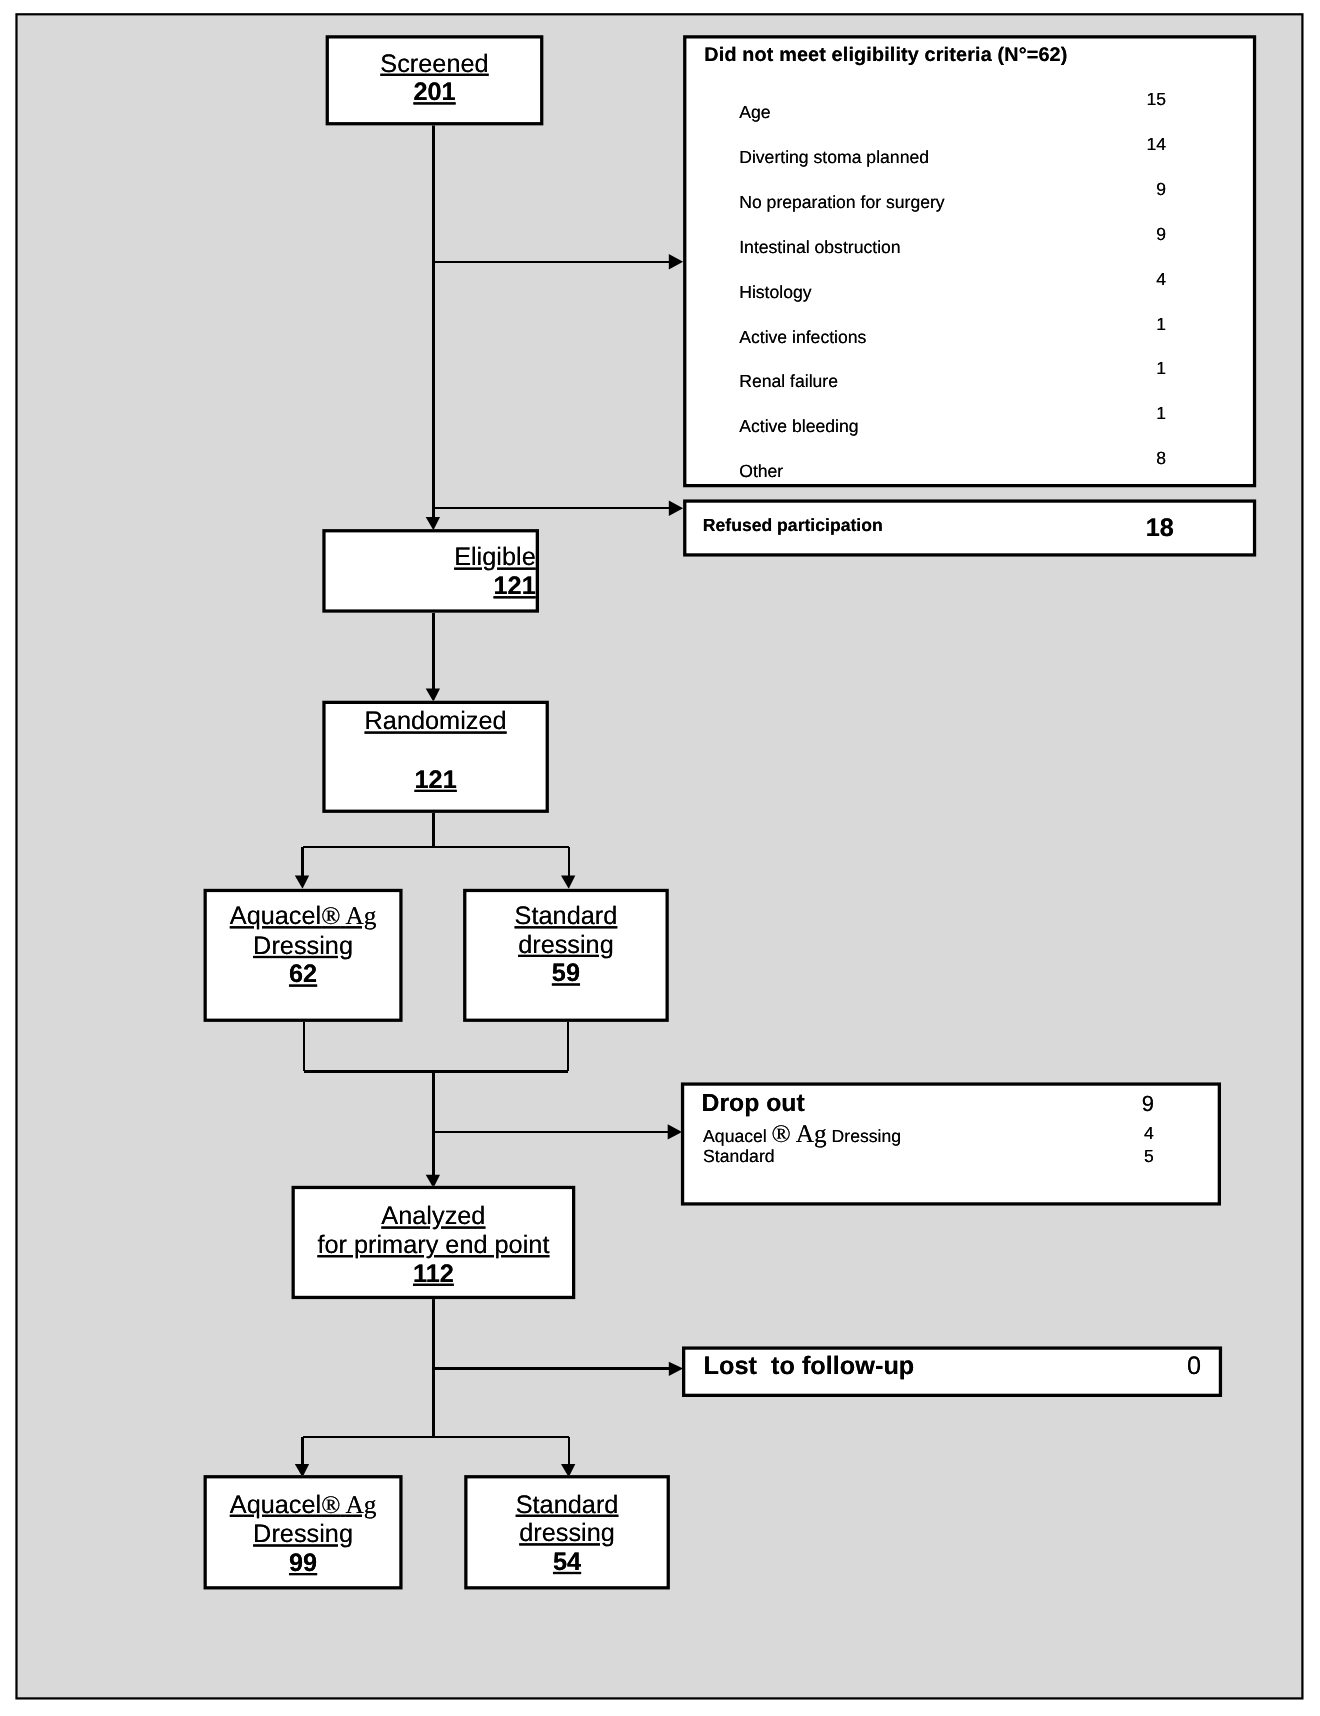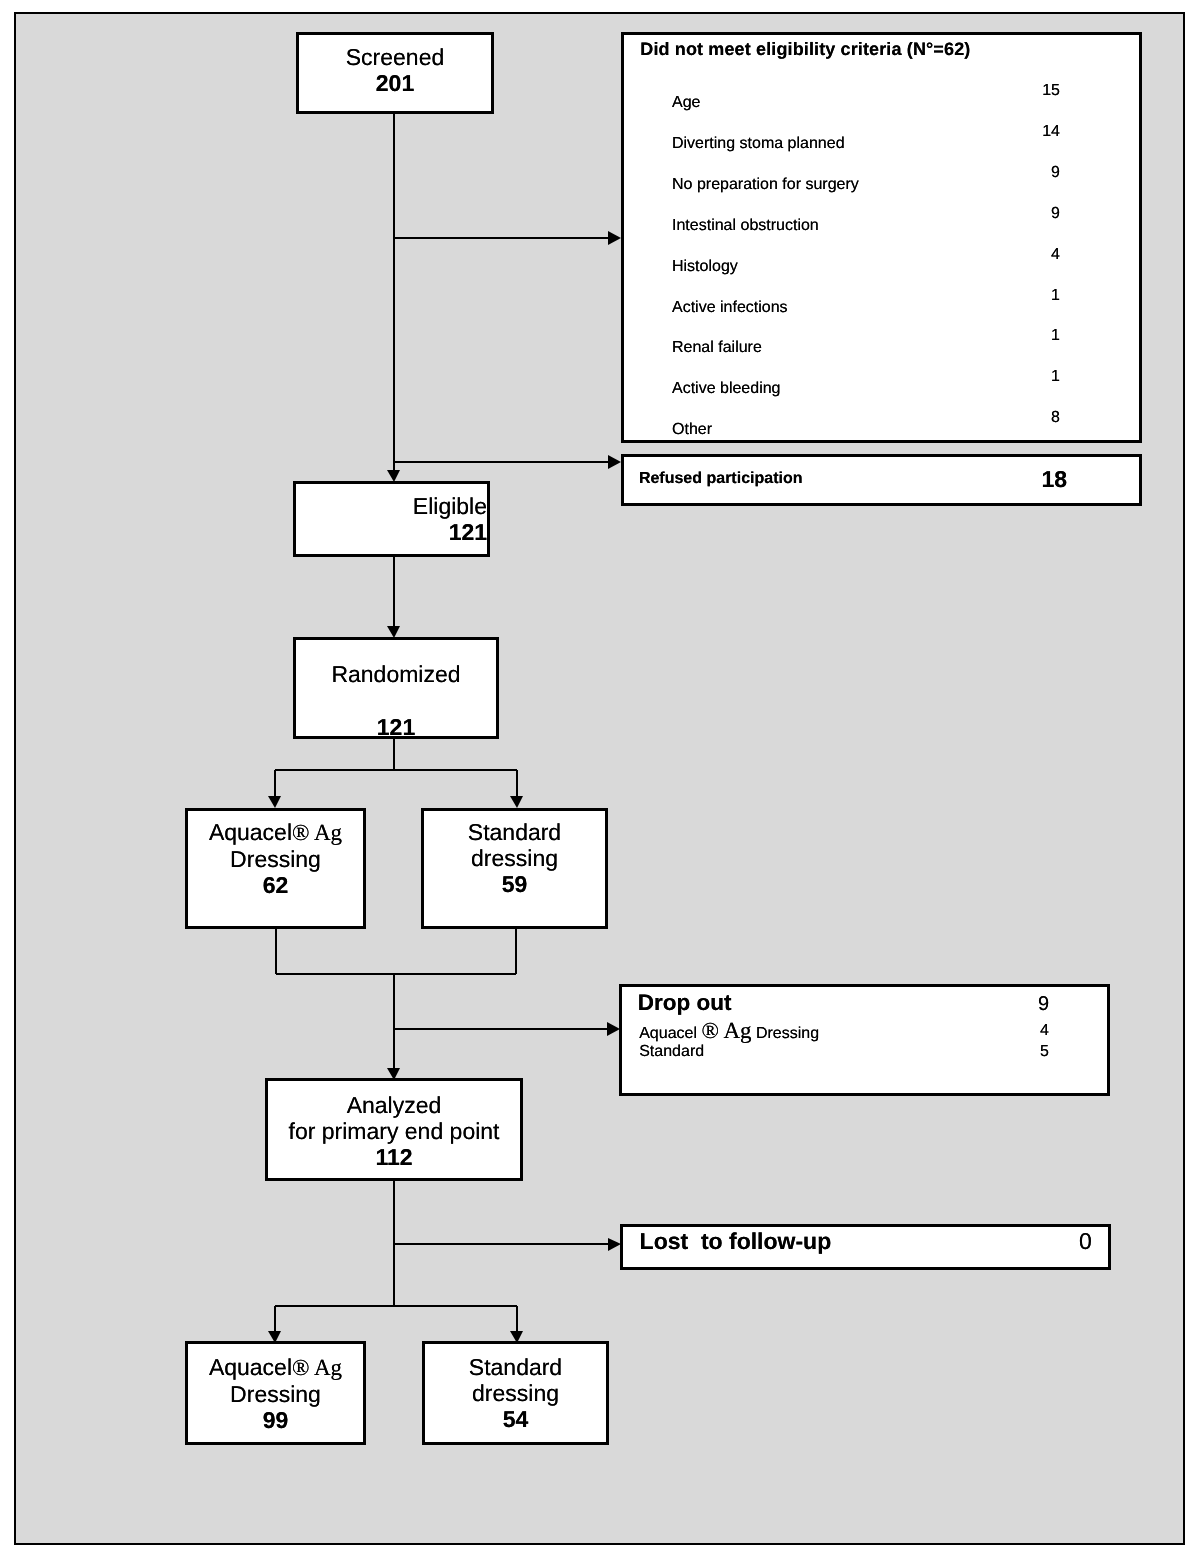--- a/index.html
+++ b/index.html
@@ -9,21 +9,21 @@
        font-family:"Liberation Sans", sans-serif;color:#000;}
   #stage{position:relative;width:1200px;height:1560px;}
   #canvas{position:absolute;left:14px;top:12px;width:1171px;height:1533px;
           background:#d9d9d9;border:2px solid #000;box-sizing:border-box;}
   .box{position:absolute;background:#fff;border:3px solid #000;box-sizing:border-box;
        z-index:3;}
   svg.lines{position:absolute;left:0;top:0;width:1200px;height:1560px;overflow:visible;
             z-index:2;pointer-events:none;}
   
   .node,#refused .lbl,#refused .n,#dropout .t,#dropout .tn,.dr,.drn,#lost .lbl,#lost .n,#exc-title,.exc-row{text-shadow:0 0 0.45px rgba(0,0,0,0.85);}
-  .node{font-size:23px;line-height:26px;text-align:center;}
+  .node{font-size:23px;line-height:26px;text-align:center;text-decoration:underline;}
   .node .b{font-weight:bold;}
   .serif{font-family:"Liberation Serif", serif;}
   
   #exclusions{left:621px;top:32px;width:521px;height:411px;}
   #exc-title{position:absolute;left:16.3px;top:4.8px;font-size:18px;font-weight:bold;
              line-height:18px;white-space:nowrap;letter-spacing:0.13px;}
   #exc-list{position:absolute;left:48px;top:48.4px;width:388px;}
   .exc-row{position:relative;height:40.83px;font-size:16px;line-height:16px;}
   .exc-row .r{position:absolute;left:0;top:12px;white-space:nowrap;}
   .exc-row .n{position:absolute;right:0;top:0;}
@@ -93,21 +93,21 @@
   <div class="box node" id="screened" style="left:296px;top:32px;width:198px;height:82px;padding-top:9px;">
     <div>Screened</div>
     <div class="b">201</div>
   </div>
 
   <div class="box node" id="eligible" style="left:293px;top:481px;width:197px;height:76px;padding-top:8.8px;text-align:right;">
     <div>Eligible</div>
     <div class="b">121</div>
   </div>
 
-  <div class="box node" id="randomized" style="left:293px;top:637px;width:206px;height:102px;padding-top:21px;">
+  <div class="box node" id="randomized" style="left:293px;top:637px;width:206px;height:102px;padding-top:2px;">
     <div>Randomized</div>
     <div style="height:27px;"></div>
     <div class="b">121</div>
   </div>
 
   <div class="box node" id="arm1" style="left:185px;top:808px;width:181px;height:121px;padding-top:7.8px;">
     <div><span>Aquacel</span><span class="serif">®</span><span class="serif"> <span>Ag</span></span></div>
     <div>Dressing</div>
     <div class="b">62</div>
   </div>

